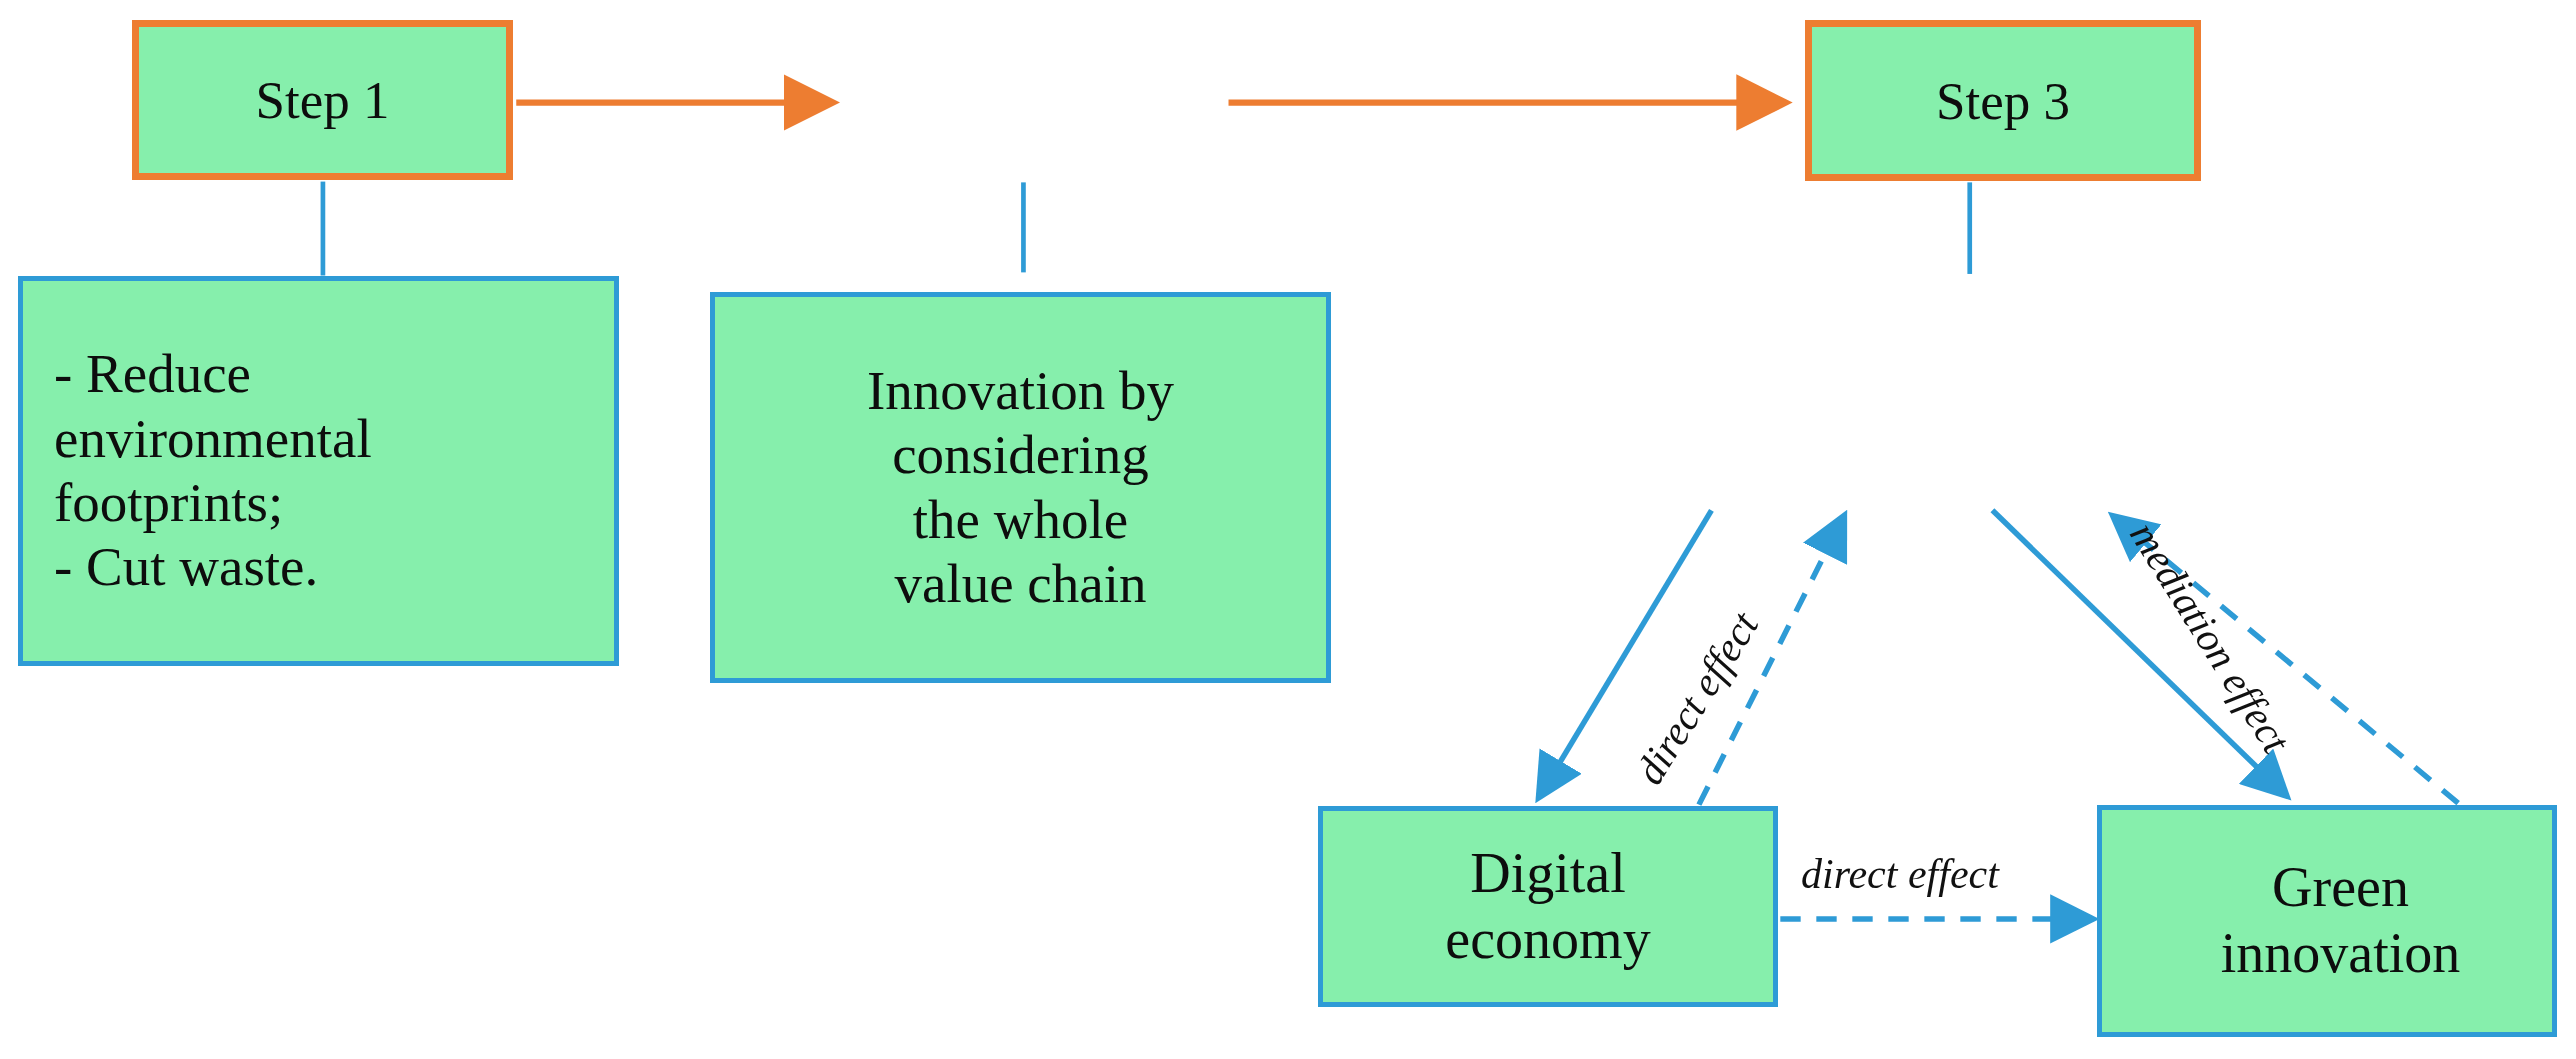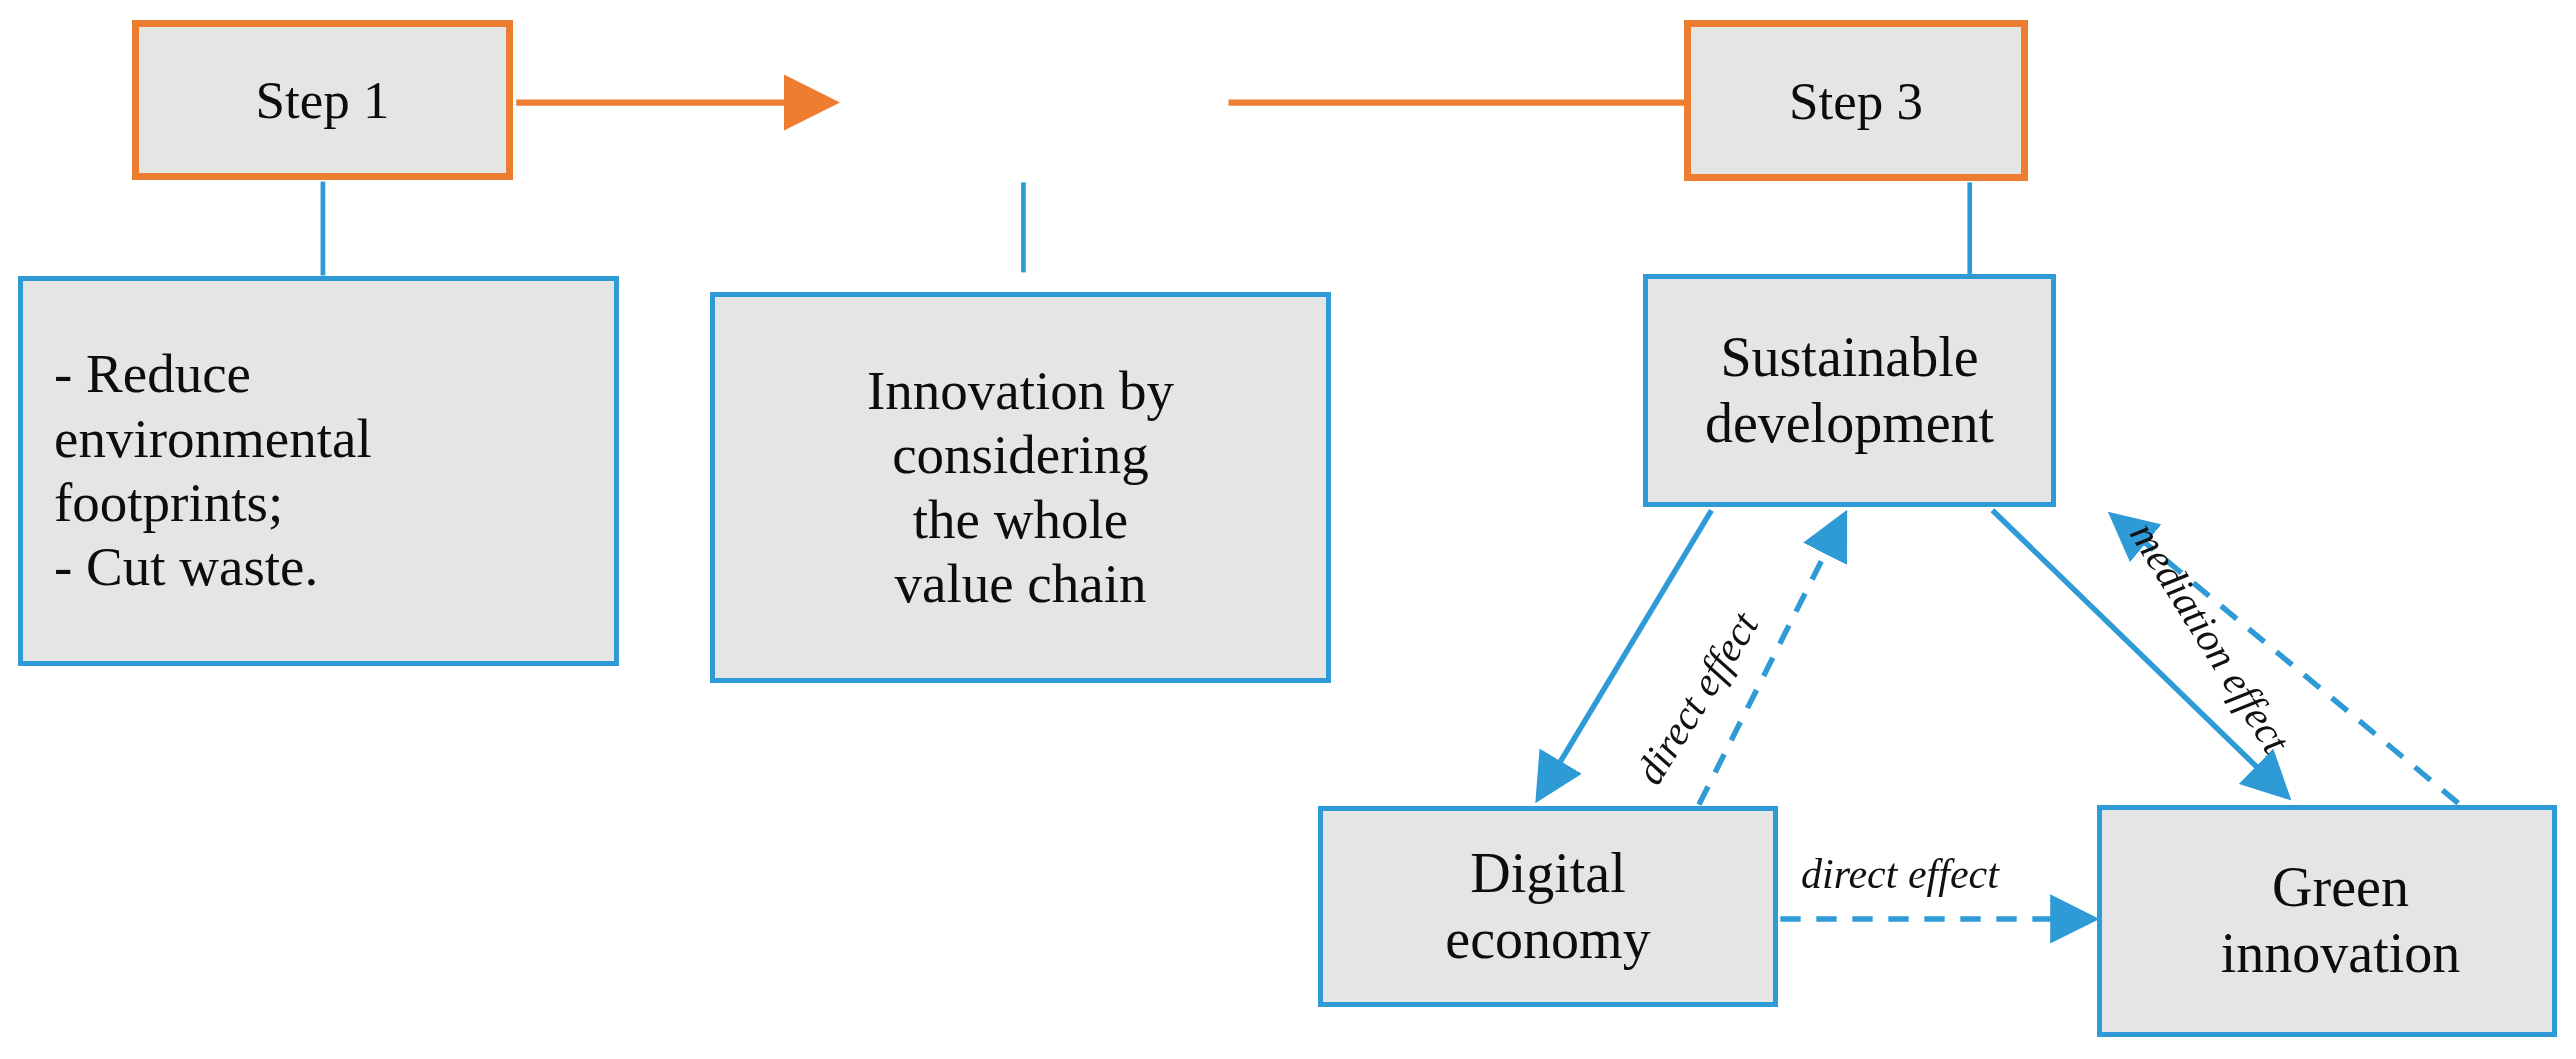--- a/index.html
+++ b/index.html
@@ -1,21 +1,21 @@
 <!DOCTYPE html>
 <html style="font-size:12.5px"><head>
 <meta charset="utf-8">
 <style>
   html,body{margin:0;padding:0;background:#ffffff;}
   body{width:2576px;height:1059px;position:relative;overflow:hidden;
        font-family:"Liberation Serif","DejaVu Serif",serif;}
   #stage{position:absolute;left:0;top:0;width:2576px;height:1059px;}
   svg#wires{position:absolute;left:0;top:0;width:2576px;height:1059px;}
 
-  .node{position:absolute;box-sizing:border-box;background:#e5e5e5;
+  .node{position:absolute;box-sizing:border-box;background:#86efac;
         display:flex;align-items:center;justify-content:center;text-align:center;}
   .node .txt{white-space:pre-line;line-height:1.17;color:#0d0d0d;}
 
   .orange{border:7px solid #ED7D31;}
   .blue{border:5.5px solid #2E9BD6;}
 
   .step-label{font-size:53px;}
   .body-label{font-size:55px;}
   .node-big{font-size:56px;}
 
@@ -63,42 +63,38 @@
     <line x1="3140" y1="1026" x2="2700" y2="660" stroke="#2E9BD6" stroke-width="7" stroke-dasharray="26 20" marker-end="url(#arrBlueD)"></line>
 
     <line x1="2274" y1="1174" x2="2672" y2="1174" stroke="#2E9BD6" stroke-width="7" stroke-dasharray="26 20" marker-end="url(#arrBlueD)"></line>
   </svg>
 
   <div class="node orange" style="left:132px;top:20.4px;width:381px;height:160px;">
     <span class="txt step-label">Step 1</span>
   </div>
 
 
-  <div class="node orange" style="left:1684px;top:20.4px;width:344px;height:161px;justify-content:center;">
+  <div class="node orange" style="left:1805px;top:20.4px;width:396px;height:161px;justify-content:center;">
     <span class="txt step-label">Step 3</span>
   </div>
 
   <div class="node blue left-align" style="left:18px;top:276px;width:601px;height:390px;">
     <span class="txt body-label">- Reduce
 environmental
 footprints;
 - Cut waste.</span>
   </div>
 
   <div class="node blue" style="left:710px;top:272px;width:621px;height:391px;margin-top:20px;">
     <span class="txt body-label">Innovation by
 considering
 the whole
 value chain</span>
   </div>
 
-  <div class="node blue" style="left:1643px;top:274px;width:413px;height:233px;">
-    <span class="txt node-big">Sustainable
-development</span>
-  </div>
 
   <div class="node blue" style="left:1318px;top:806px;width:460px;height:201px;text-align:center;">
     <span class="txt node-big">Digital
 economy</span>
   </div>
 
   <div class="node blue" style="left:2097px;top:805px;width:460px;height:232px;padding-left:27px;">
     <span class="txt node-big">Green
 innovation</span>
   </div>

